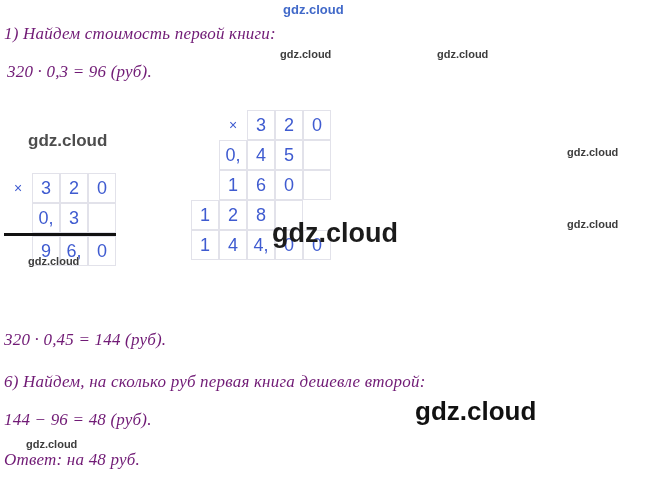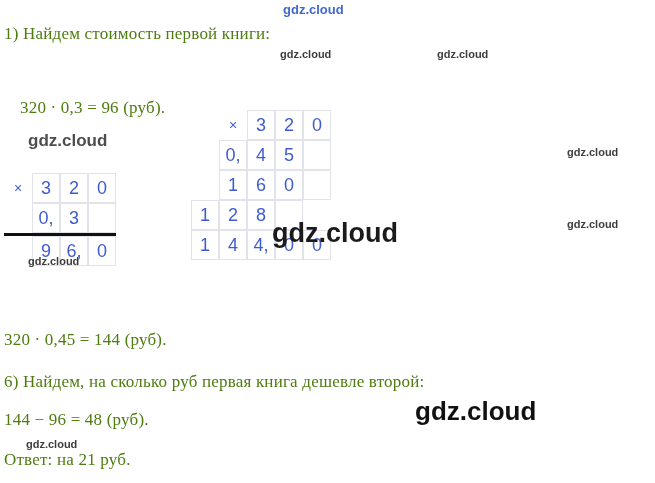--- a/index.html
+++ b/index.html
@@ -17,26 +17,27 @@
   }
   .page {
     position: absolute;
     inset: 0;
   }
   
   .line {
     position: absolute;
     font-family: "Liberation Serif", serif;
     font-size: 17px;
-    color: #4d7c0f;
+    color: #701a75;
     white-space: nowrap;
     letter-spacing: 0.2px;
+    font-style: italic;
   }
   .l1 { left: 4px;  top: 24px; }
-  .l2 { left: 20px;  top: 62px; margin-top: 36px; }
+  .l2 { left: 7px;  top: 62px; }
   .l3 { left: 4px;  top: 292px; }
   .l4 { left: 4px;  top: 330px; }
   .l5 { left: 4px;  top: 372px; }
   .l6 { left: 4px;  top: 410px; }
   .l7 { left: 4px;  top: 450px; }
 
   
   .wm {
     position: absolute;
     font-family: Liberation Sans, sans-serif;
@@ -121,21 +122,21 @@
 </head>
 <body>
 
 <div class="page">
 
   <div class="line l1">1) Найдем стоимость первой книги:</div>
   <div class="line l2">320 · 0,3 = 96 (руб).</div>
   <div class="line l4">320 · 0,45 = 144 (руб).</div>
   <div class="line l5">6) Найдем, на сколько руб первая книга дешевле второй:</div>
   <div class="line l6">144 − 96 = 48 (руб).</div>
-  <div class="line l7">Ответ: на 21 руб.</div>
+  <div class="line l7">Ответ: на 48 руб.</div>
 
   <div class="grid" id="grid-small">
     <div class="cell nb op">×</div>
     <div class="cell">3</div>
     <div class="cell">2</div>
     <div class="cell">0</div>
 
     <div class="cell nb op"></div>
     <div class="cell">0,</div>
     <div class="cell">3</div>

